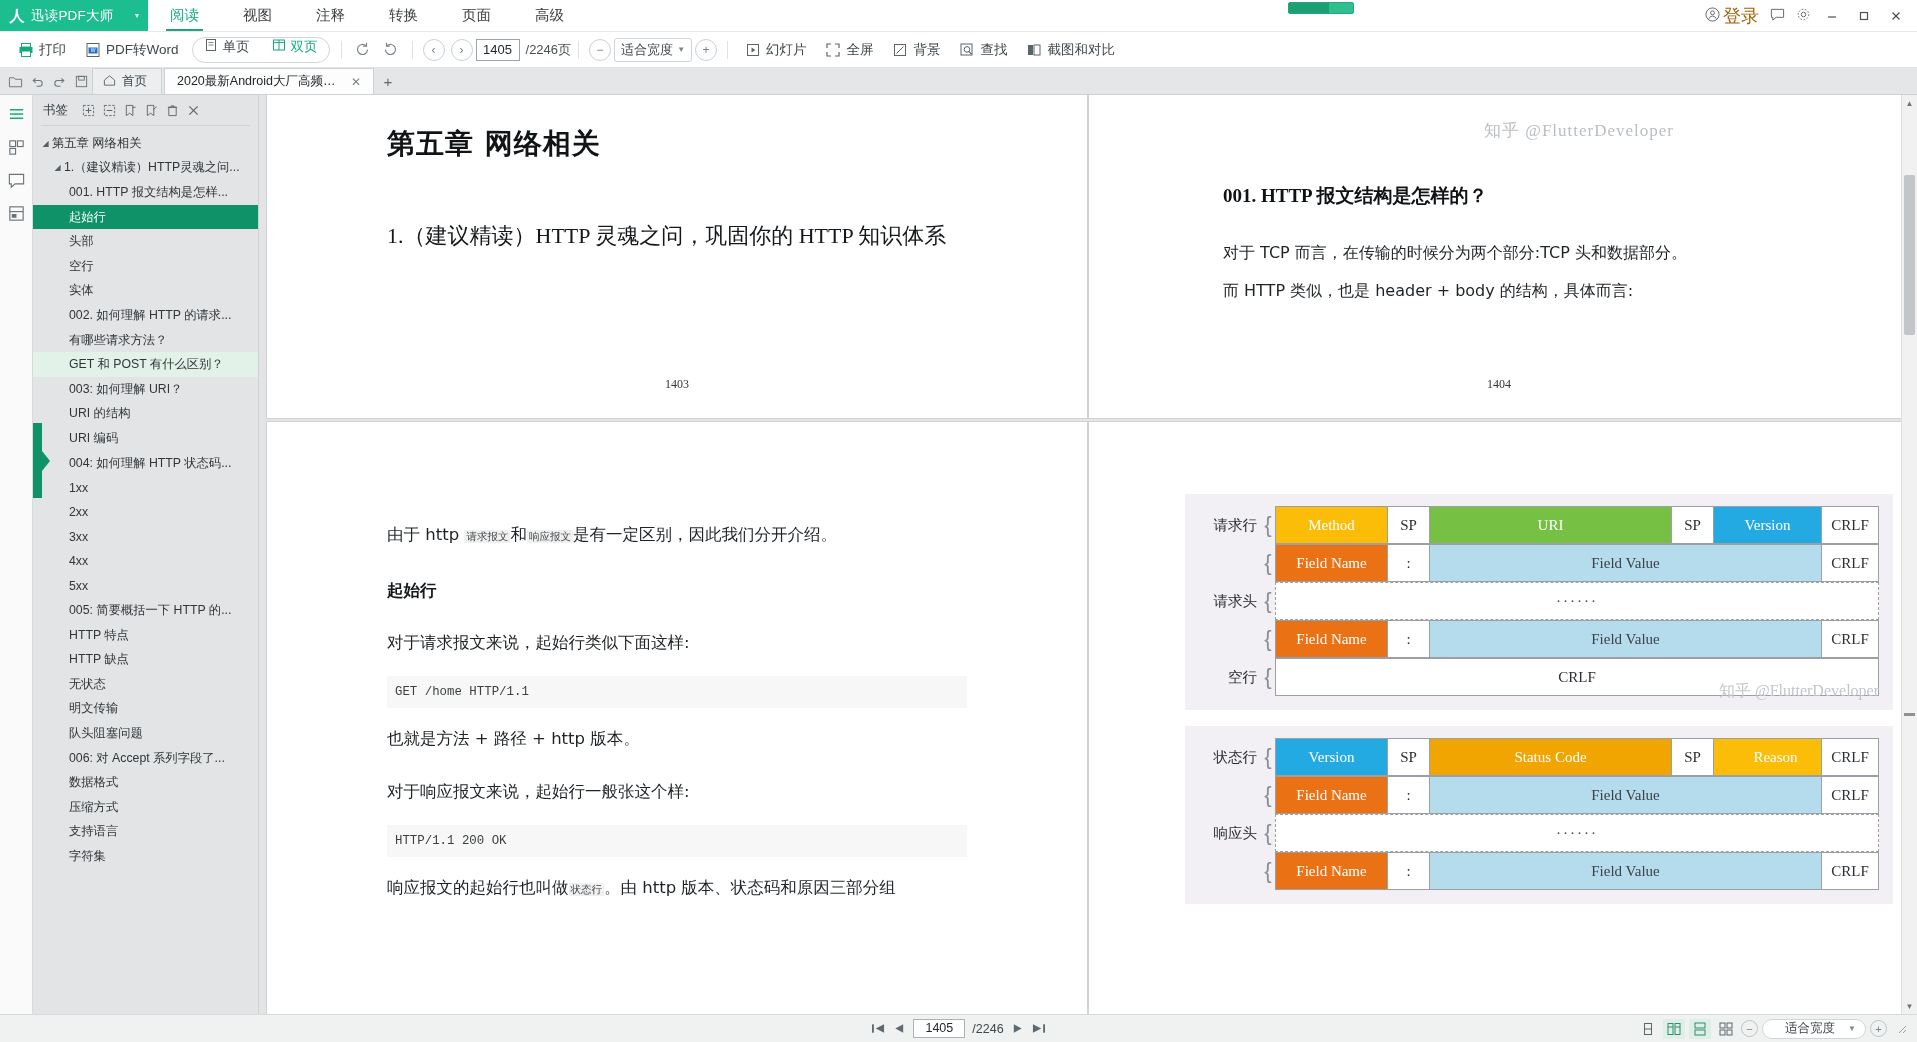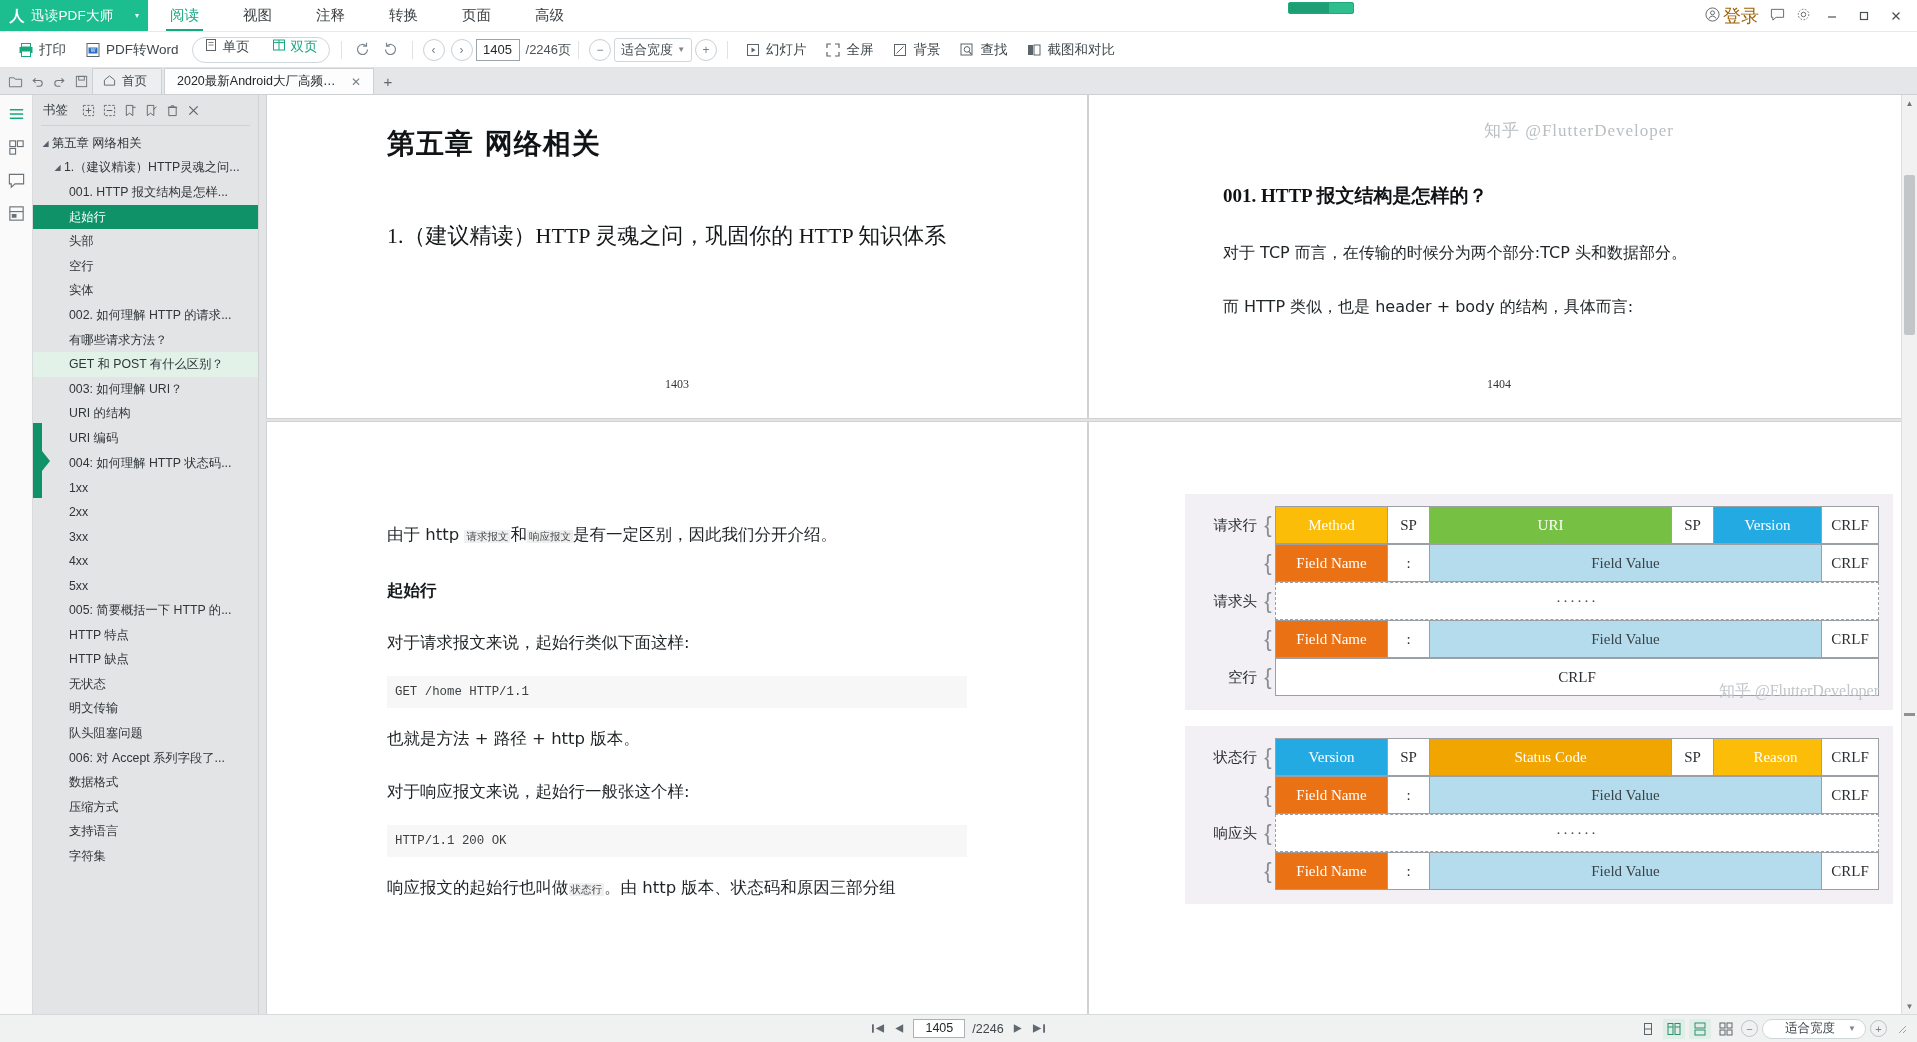--- a/index.html
+++ b/index.html
@@ -727,21 +727,21 @@
         </div>
       </div>
 
       <div class="pagecol">
         <div class="page p1">
 
           <div class="watermark" style="position:absolute; left:395px; top:24px;">知乎 @FlutterDeveloper</div>
           <div class="doc" style="padding-top:88px; padding-left:134px; padding-right:110px;">
             <div class="rh1">001. HTTP 报文结构是怎样的？</div>
             <div class="rpara" style="margin-top:32px;">对于 TCP 而言，在传输的时候分为两个部分:TCP 头和数据部分。</div>
-            <div class="rpara" style="margin-top:30px;">
+            <div class="rpara" style="margin-top:14px;">
               <span>而 HTTP 类似，也是 </span><span class="mono-shade">header + body</span><span> 的结构，具体而言:</span>
             </div>
           </div>
           <div class="pgnum" style="top:282px;">1404</div>
         </div>
 
         <div class="page p2">
 
           <div class="fig" style="margin:72px 16px 0 96px;">
             <div class="figrow">

